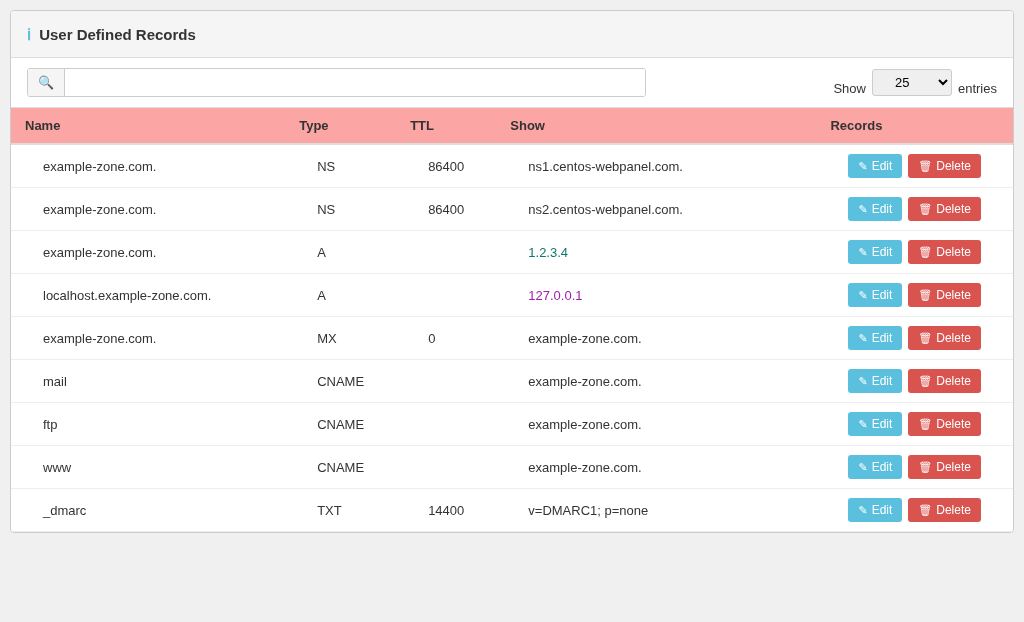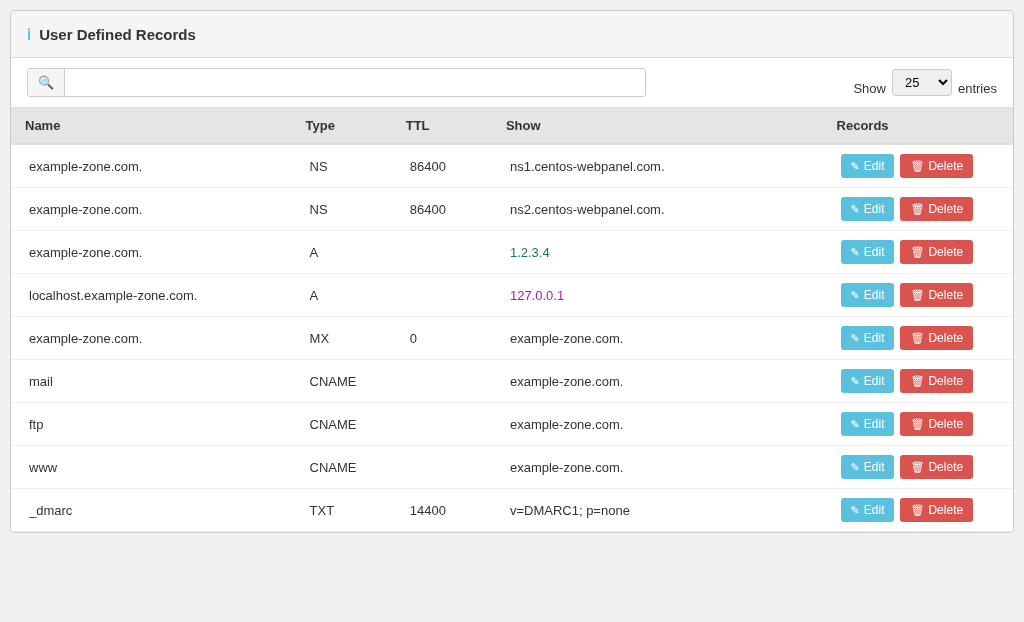--- a/index.html
+++ b/index.html
@@ -64,46 +64,46 @@
       font-size: 13px;
     }
     .entries-wrapper {
       display: flex;
       align-items: flex-end;
       gap: 6px;
       font-size: 13px;
       color: #333;
     }
     .entries-select {
-      padding: 4px 8px;
+      padding: 4px 18px;
       border: 1px solid #ccc;
       border-radius: 3px;
       font-size: 13px;
     }
     table {
       width: 100%;
       border-collapse: collapse;
     }
     thead tr {
-      background: #e5e5e5;
+      background: #fca5a5;
     }
     thead th {
       padding: 10px 14px;
       text-align: left;
       font-weight: bold;
       color: #333;
       border-bottom: 2px solid #ddd;
       border-top: 1px solid #ddd;
       font-size: 13px;
     }
     tbody tr {
       border-bottom: 1px solid #eee;
     }
     tbody td {
-      padding: 9px 18px;
+      padding: 9px 32px;
       color: #333;
       font-size: 13px;
       vertical-align: middle;
     }
     .actions-cell {
       display: flex;
       gap: 6px;
       align-items: center;
     }
     .btn-edit {

